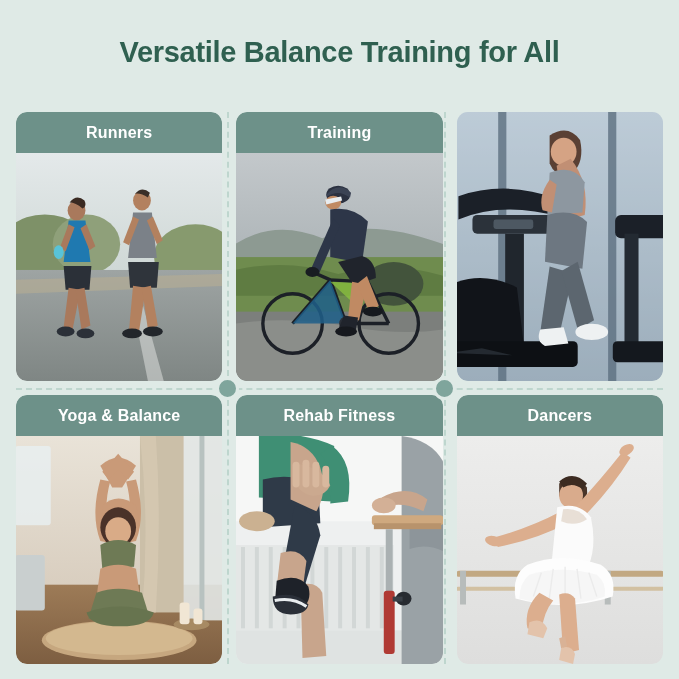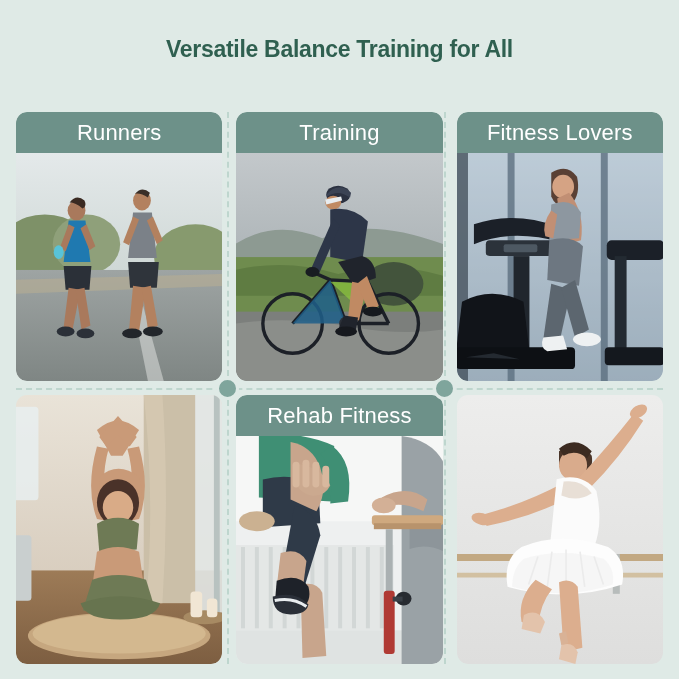--- a/index.html
+++ b/index.html
@@ -16,21 +16,21 @@
     position: relative;
   }
 
   
   .page-title {
     position: absolute;
     top: 36px;
     left: 0;
     width: 679px;
     text-align: center;
-    font-size: 23px;
+    font-size: 29px;
     font-weight: 700;
     letter-spacing: -0.3px;
     color: #2f6050;
     white-space: nowrap;
   }
 
   
   .grid {
     position: absolute;
     top: 112px;
@@ -61,22 +61,22 @@
     border-top-right-radius: 11px;
     display: flex;
     align-items: center;
     justify-content: center;
     position: relative;
     z-index: 3;
   }
 
   .card-title {
     color: #ffffff;
-    font-size: 22px;
-    font-weight: 400;
+    font-size: 16px;
+    font-weight: 700;
     letter-spacing: 0.2px;
     white-space: nowrap;
   }
 
   .card-photo {
     flex: 1 1 auto;
     position: relative;
     overflow: hidden;
     border-bottom-left-radius: 11px;
     border-bottom-right-radius: 11px;
@@ -223,23 +223,20 @@
           <ellipse cx="112" cy="180" rx="11" ry="5" fill="#16191e"></ellipse>
           <ellipse cx="139" cy="160" rx="10" ry="5" fill="#16191e"></ellipse>
           <path d="M99 66 l-22 50 l8 5 l21 -48 Z" fill="#2d3648"></path>
           <ellipse cx="78" cy="120" rx="7" ry="5" fill="#181c21"></ellipse>
         </g>
       </svg>
     </div>
   </div>
 
   <div class="card">
-    <div class="card-header">
-      <span class="card-title">Fitness Lovers</span>
-    </div>
     <div class="card-photo">
       <svg class="photo-svg" viewBox="0 0 210 230" preserveAspectRatio="xMidYMid slice">
         <defs>
           <linearGradient id="fWin" x1="0" y1="0" x2="0" y2="1">
             <stop offset="0%" stop-color="#c3d2dd"></stop>
               <stop offset="100%" stop-color="#94a7b5"></stop>
           </linearGradient>
         </defs>
         <rect x="0" y="0" width="210" height="230" fill="url(#fWin)"></rect>
         <rect x="0" y="0" width="210" height="230" fill="#aebdc9" opacity="0.3"></rect>
@@ -269,20 +266,23 @@
           <path d="M120 128 l14 50 l-14 8 l-14 -50 Z" fill="#5c666f"></path>
           <path d="M88 186 q-4 10 4 14 l20 -2 l-4 -14 Z" fill="#eef1f2"></path>
           <ellipse cx="132" cy="188" rx="14" ry="7" fill="#eef1f2"></ellipse>
           <path d="M96 58 q-10 14 -6 26 l8 2 l4 -24 Z" fill="#c18f74"></path>
         </g>
       </svg>
     </div>
   </div>
 
   <div class="card">
+    <div class="card-header">
+      <span class="card-title">Yoga &amp; Balance</span>
+    </div>
     <div class="card-photo">
       <svg class="photo-svg" viewBox="0 0 210 230" preserveAspectRatio="xMidYMid slice">
         <defs>
           <linearGradient id="yWall" x1="0" y1="0" x2="0" y2="1">
             <stop offset="0%" stop-color="#e9e3d8"></stop>
               <stop offset="100%" stop-color="#d8cdbe"></stop>
           </linearGradient>
           <linearGradient id="yFloor" x1="0" y1="0" x2="0" y2="1">
             <stop offset="0%" stop-color="#9d7b57"></stop>
               <stop offset="100%" stop-color="#7d5e41"></stop>
@@ -373,20 +373,23 @@
         <rect x="152" y="94" width="7" height="100" fill="#aab1b2"></rect>
         <rect x="150" y="156" width="11" height="64" rx="3" fill="#b03a34"></rect>
         <ellipse cx="170" cy="164" rx="8" ry="7" fill="#272b31"></ellipse>
         <rect x="159" y="162" width="10" height="5" fill="#3a4047"></rect>
         <ellipse cx="22" cy="86" rx="18" ry="10" fill="#cbb191"></ellipse>
       </svg>
     </div>
   </div>
 
   <div class="card">
+    <div class="card-header">
+      <span class="card-title">Dancers</span>
+    </div>
     <div class="card-photo">
       <svg class="photo-svg" viewBox="0 0 210 230" preserveAspectRatio="xMidYMid slice">
         <defs>
           <linearGradient id="dWall" x1="0" y1="0" x2="0" y2="1">
             <stop offset="0%" stop-color="#ededec"></stop>
               <stop offset="100%" stop-color="#dededd"></stop>
           </linearGradient>
         </defs>
         <rect x="0" y="0" width="210" height="230" fill="url(#dWall)"></rect>
         <rect x="0" y="136" width="210" height="6" rx="3" fill="#c2a882"></rect>

